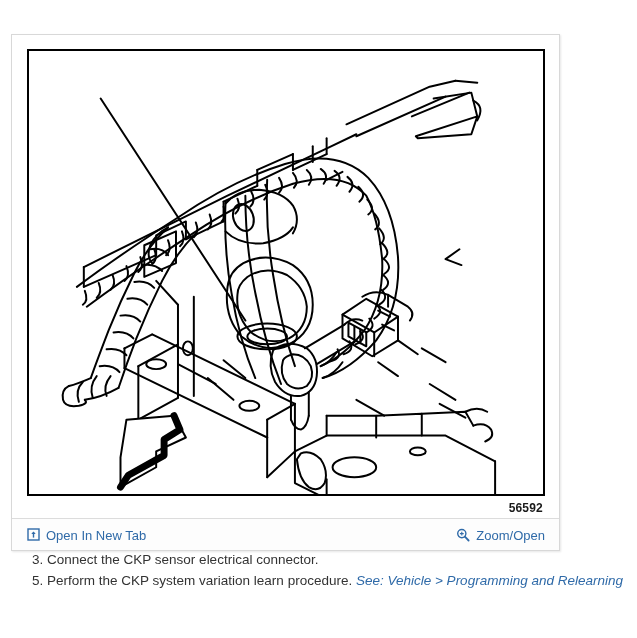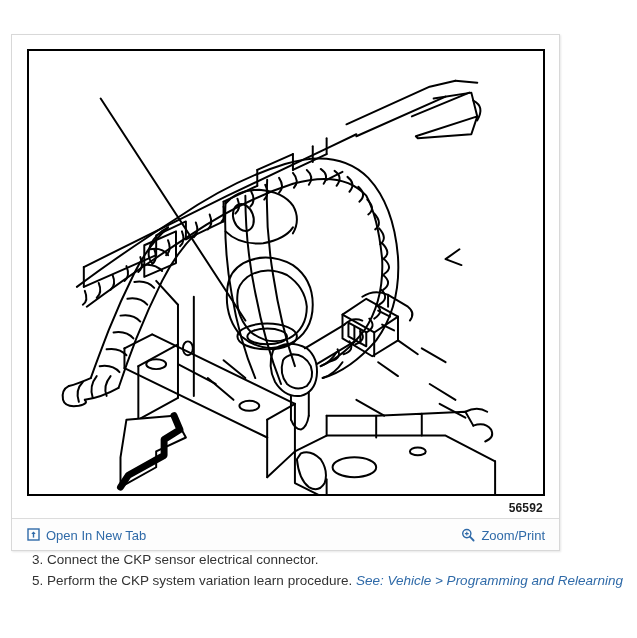--- a/index.html
+++ b/index.html
@@ -321,21 +321,21 @@
     </div>
 
     <div class="toolbar-action">
       <span class="ico">
         <svg width="14" height="14" viewBox="0 0 14 14" xmlns="http://www.w3.org/2000/svg">
           <circle cx="5.8" cy="5.6" r="4.1" fill="none" stroke="#2f6aa8" stroke-width="1.4"></circle>
           <path d="M3.9 5.6 L7.7 5.6 M5.8 3.7 L5.8 7.5" stroke="#2f6aa8" stroke-width="1.1" fill="none"></path>
           <path d="M8.9 8.7 L12.6 12.5" stroke="#2f6aa8" stroke-width="1.8" fill="none" stroke-linecap="round"></path>
         </svg>
       </span>
-      <span>Zoom/Print</span>
+      <span>Zoom/Open</span>
     </div>
 
   </div>
 </div>
 
 <div class="instructions">
 
   <div class="instruction-line">
     <span class="num">3.</span>
     <span>Connect the CKP sensor electrical connector.</span>

